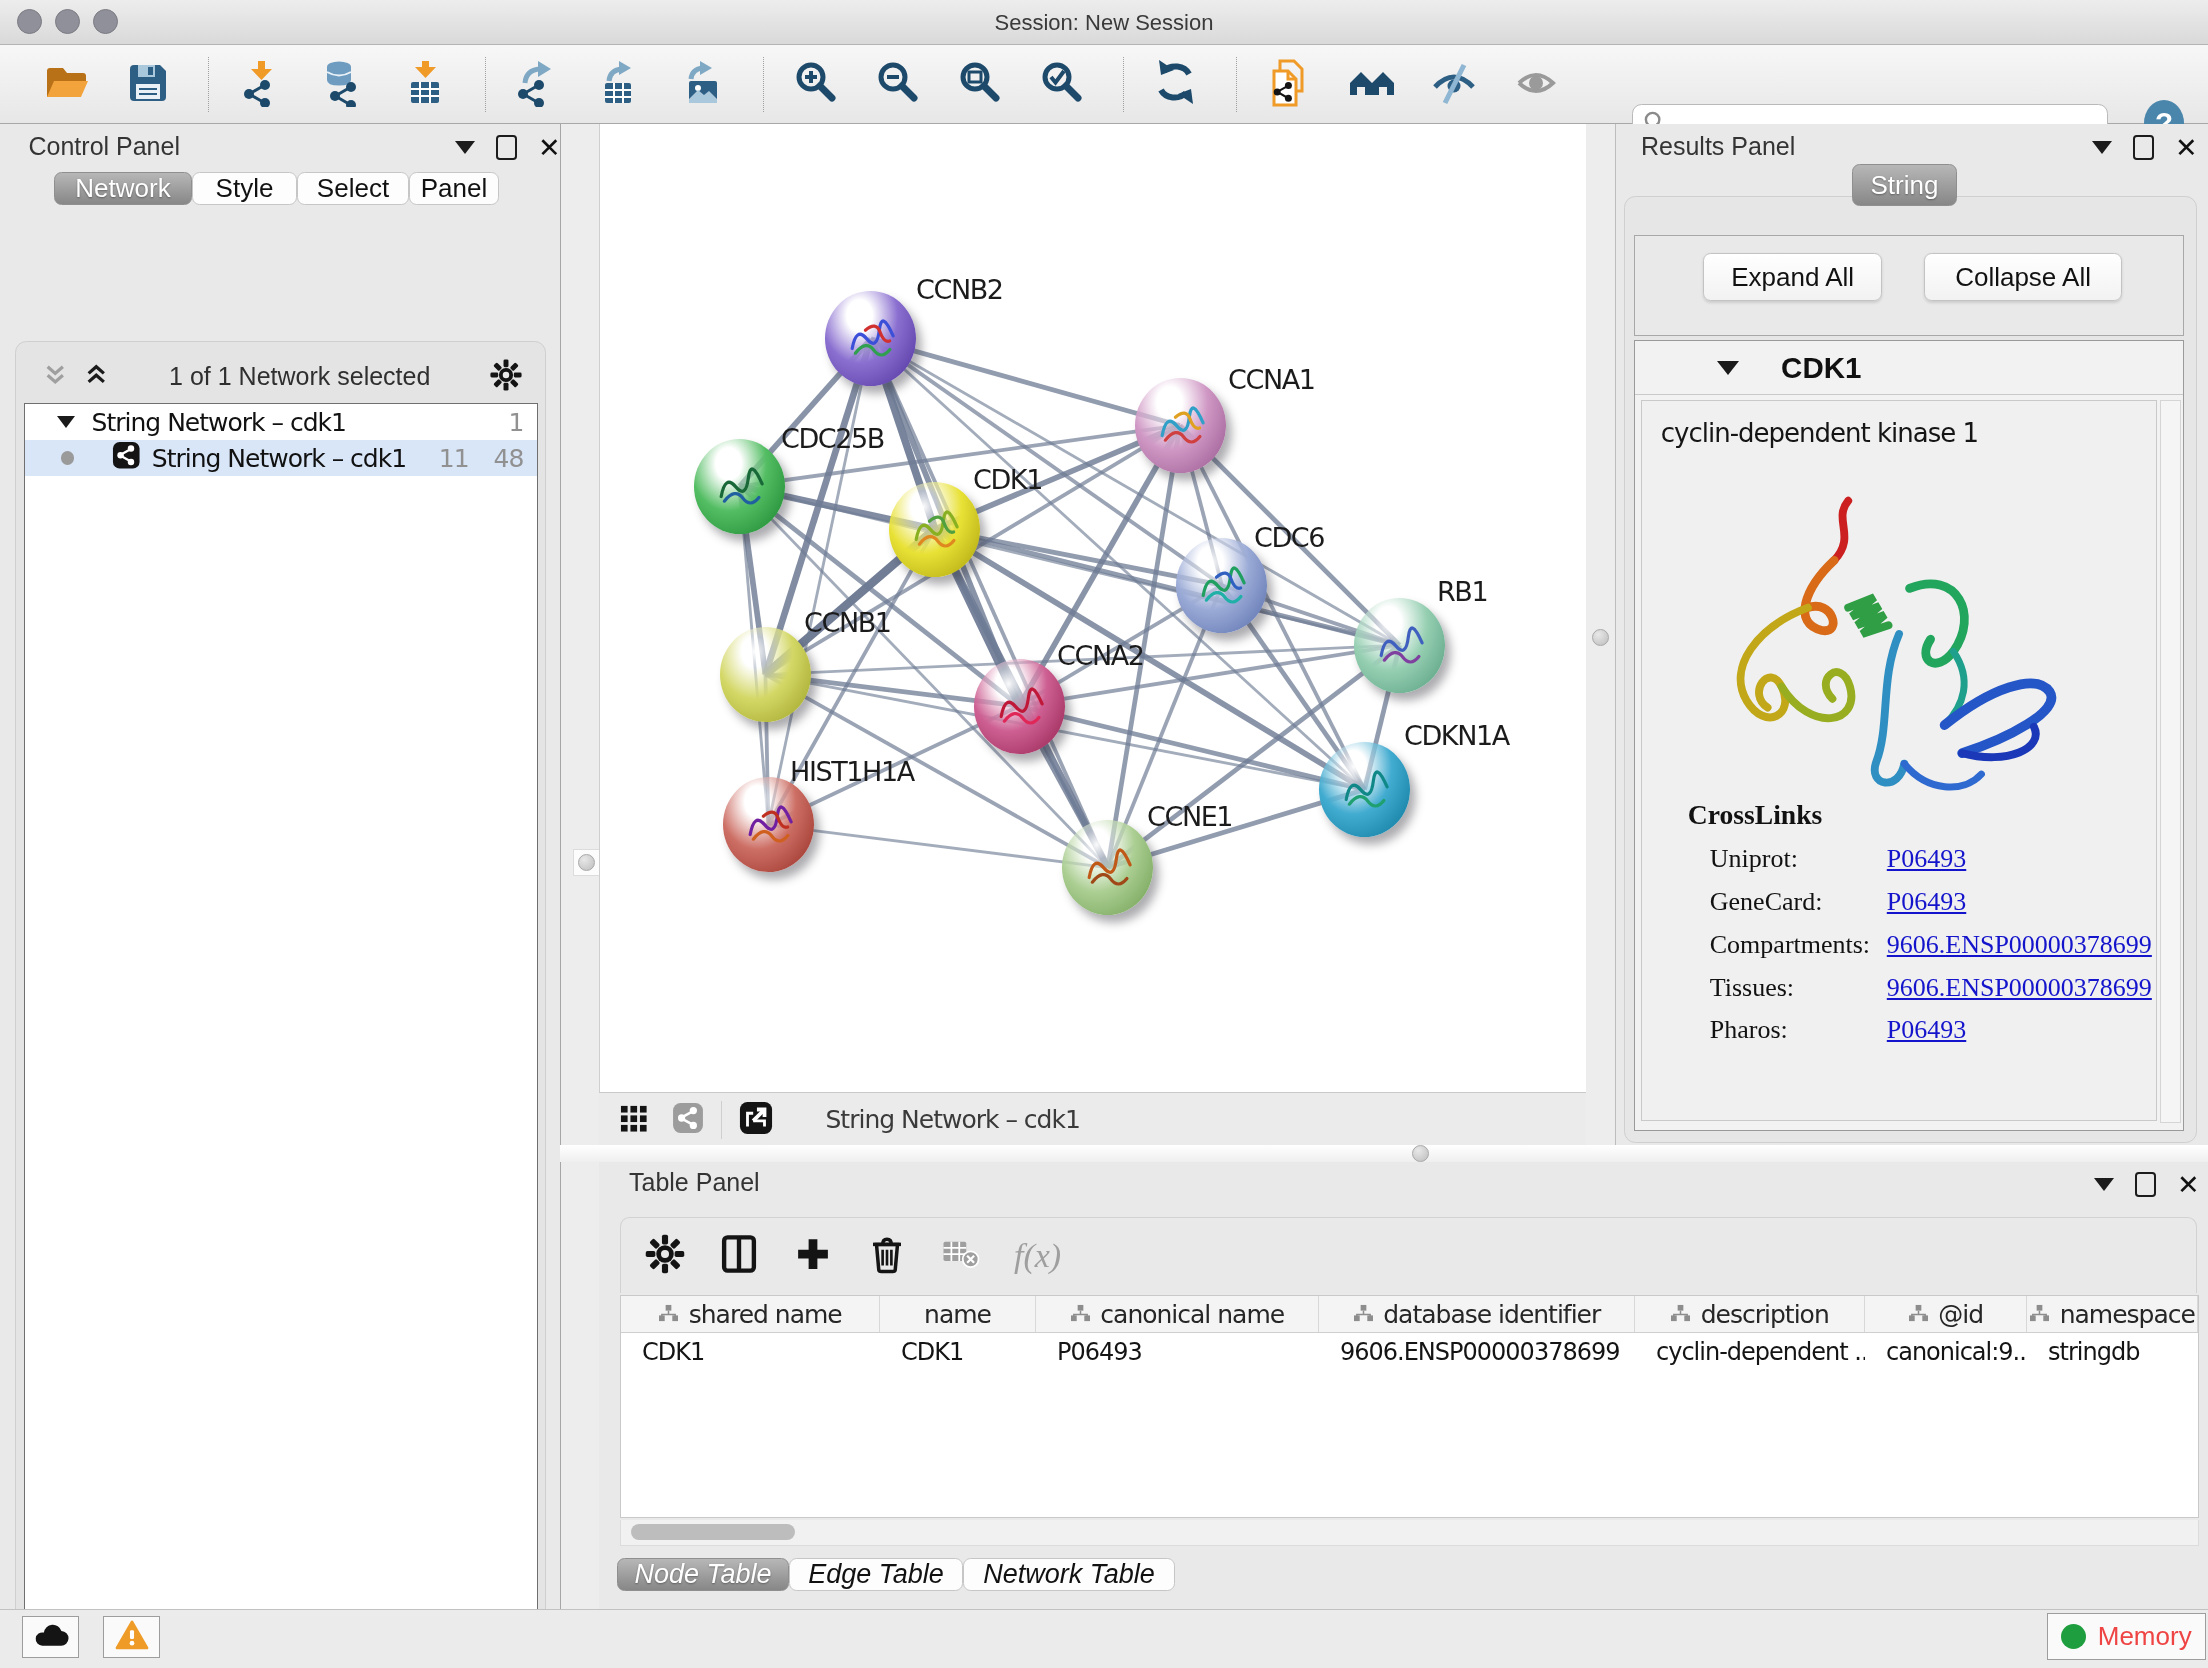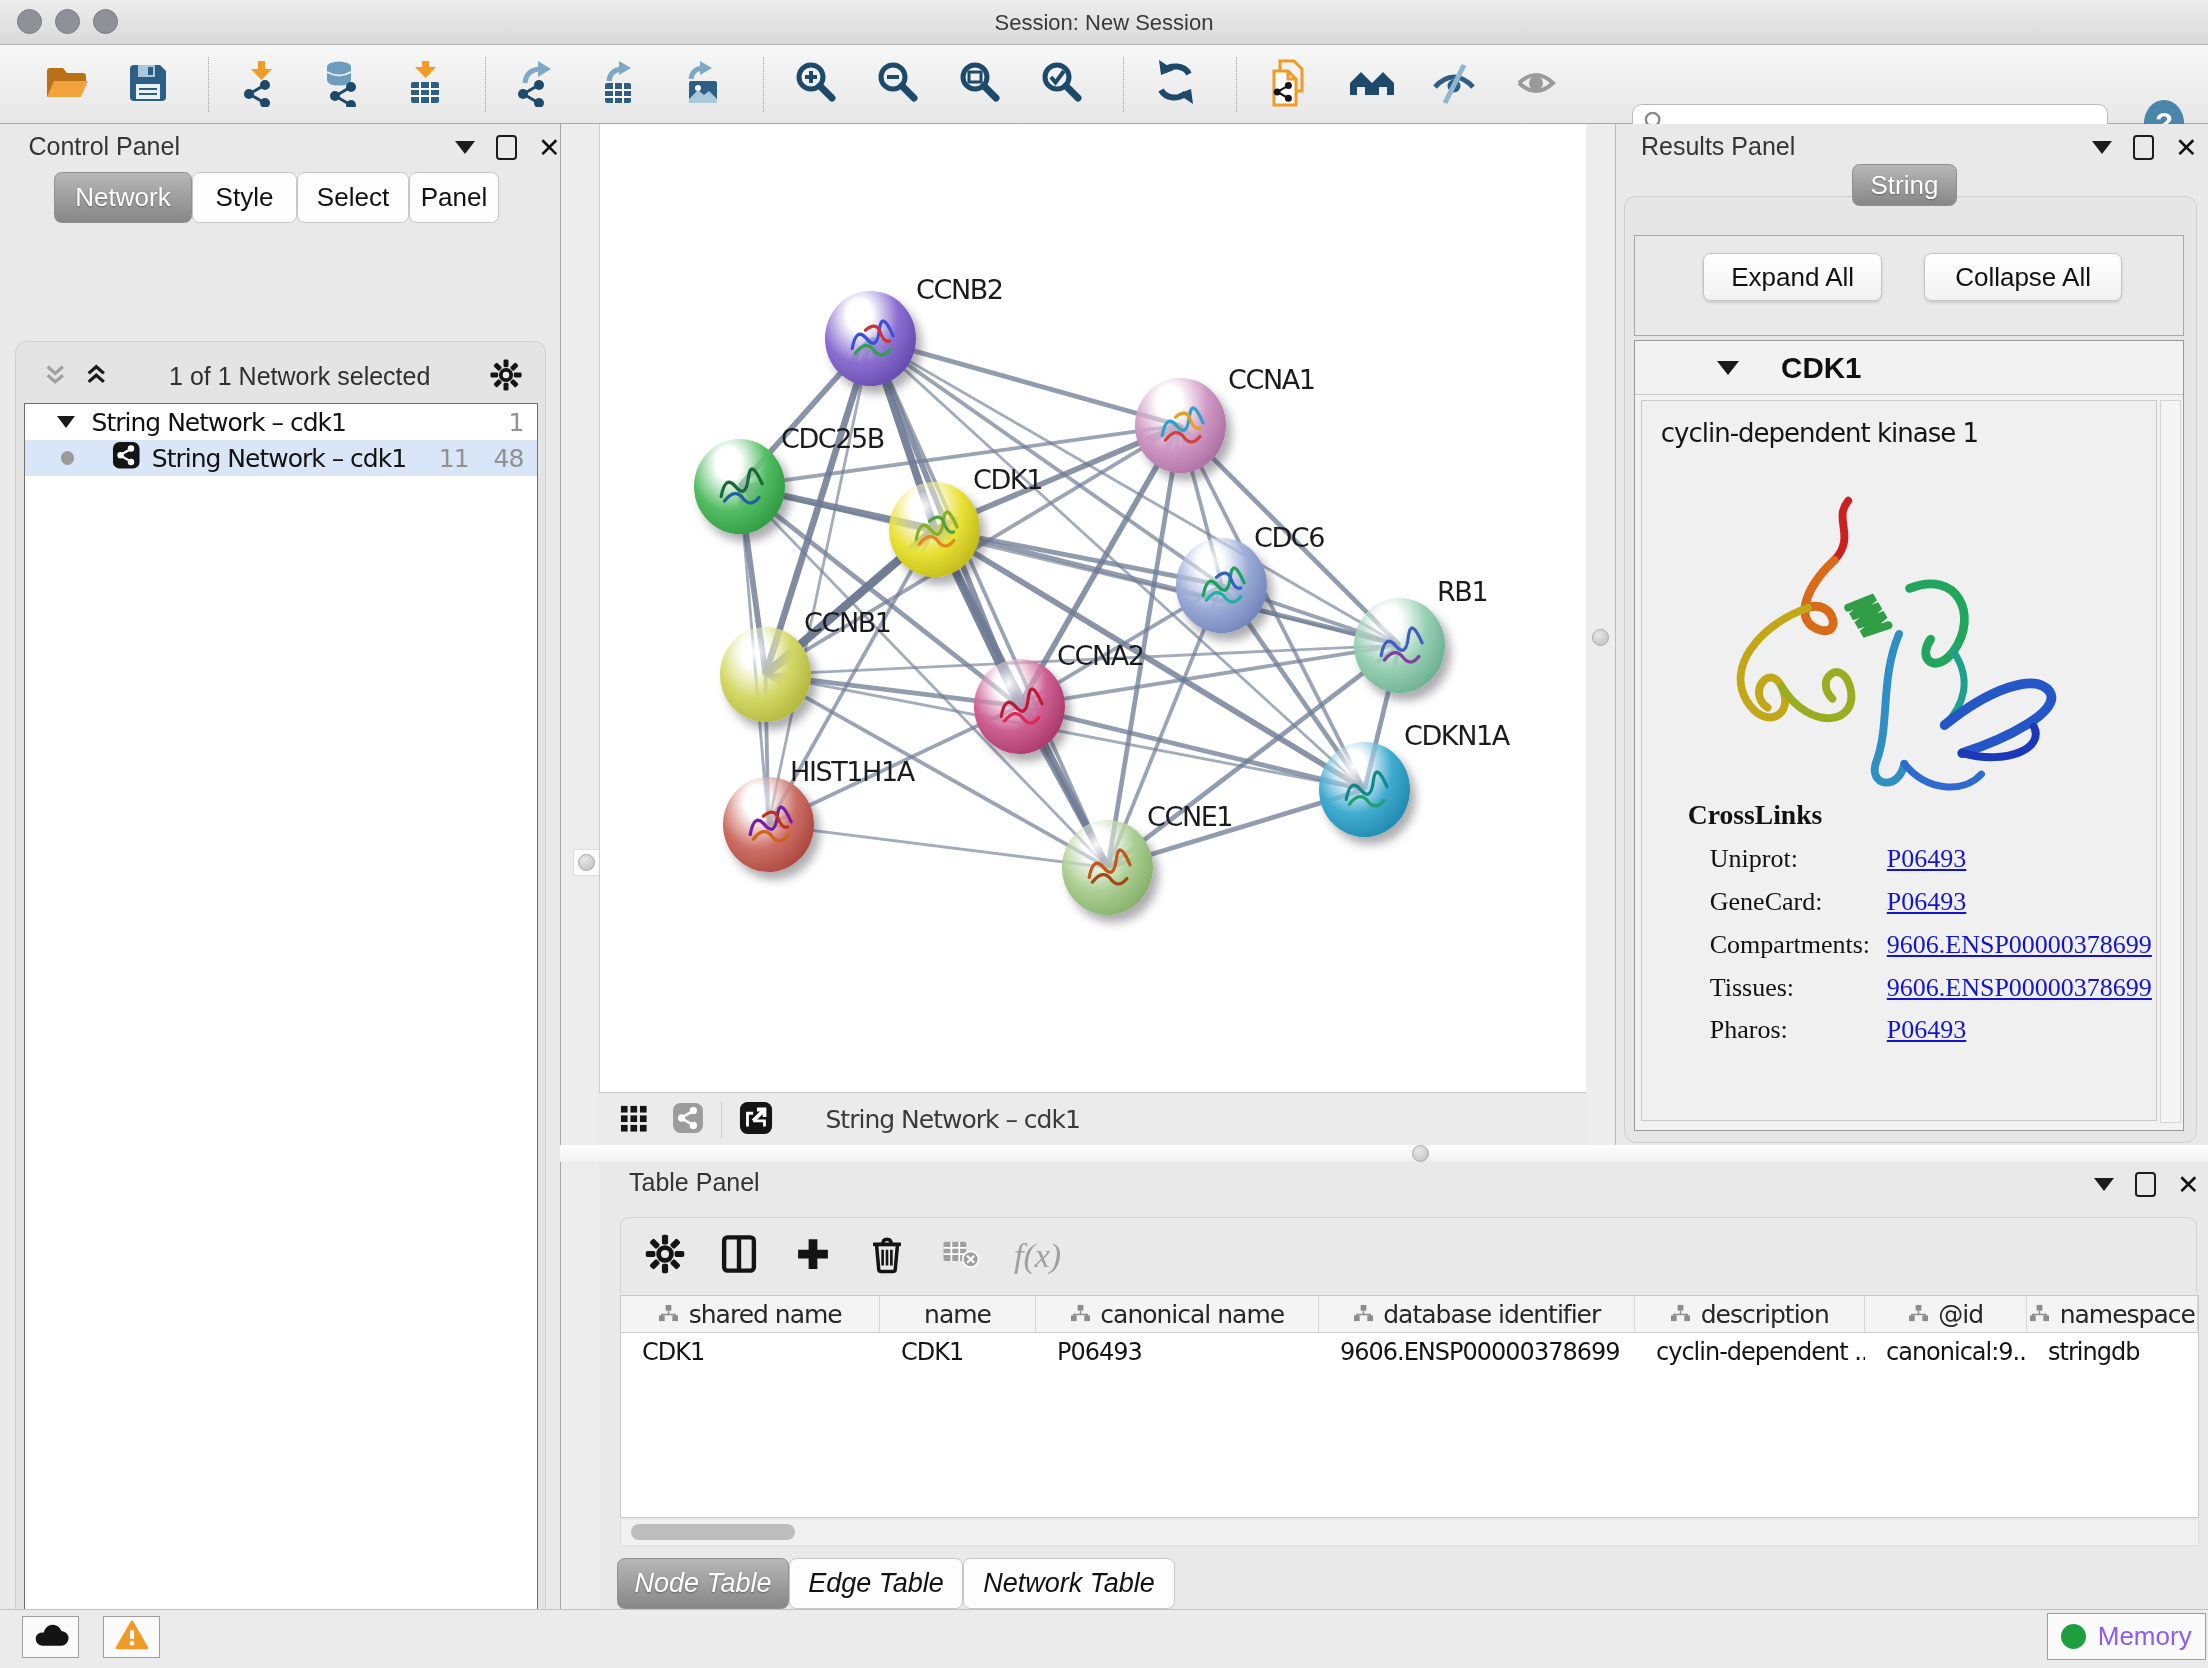--- a/index.html
+++ b/index.html
@@ -27,21 +27,21 @@
   .help-btn{position:absolute;left:2144px;top:55px;width:40px;height:46px;border-radius:50%;
     background:#4a86ac;color:#fff;font-size:29.5px;font-weight:bold;display:flex;
     align-items:center;justify-content:center;cursor:pointer;}
   
   .panel-title{font-size:25px;color:#343434;}
   .win-ctls{position:absolute;display:flex;align-items:center;gap:21px;}
   .tri-down{width:0;height:0;border-left:10.5px solid transparent;border-right:10.5px solid transparent;
     border-top:13.3px solid #1c1c1c;}
   .float-box{width:17px;height:21px;border:2.9px solid #1c1c1c;border-radius:3.8px;}
   .close-x{font-size:27px;font-weight:bold;color:#111;line-height:19px;font-family:"DejaVu Sans",sans-serif;}
-  .jtab{height:51px;box-sizing:border-box;display:flex;align-items:center;justify-content:center;
+  .jtab{height:33px;box-sizing:border-box;display:flex;align-items:center;justify-content:center;
     font-size:26px;border:1px solid #c6c6c6;background:#fdfdfd;color:#111;border-radius:7.6px;cursor:pointer;}
   .jtab.selected{background:linear-gradient(#b7b7b7,#878787);color:#fff;border-color:#8f8f8f;
     text-shadow:0 1px 1.9px rgba(0,0,0,.35);}
   
   .control-panel{position:absolute;left:0;top:124px;width:560px;height:1486px;background:#e9e9e9;
     border-right:1px solid #a6a6a6;}
   .cp-container{position:absolute;left:15px;top:217px;width:529px;height:1377px;background:#e4e4e4;
     border:1px solid #cfcfcf;border-radius:11.4px;}
   .cp-band{position:absolute;left:7.6px;top:13.3px;width:514px;height:42px;display:flex;align-items:center;}
   .cp-status{flex:1;text-align:center;font-size:25px;color:#2f2f2f;}
@@ -108,21 +108,21 @@
     border:1px solid #dcdcdc;border-top:none;}
   .tp-thumb{position:absolute;left:9.5px;top:3.8px;width:164px;height:16px;border-radius:8.6px;background:#bdbdbd;}
   .tp-tabs{position:absolute;left:18px;top:396px;width:100%;display:flex;justify-content:flex-start;font-style:italic;}
   
   .statusbar{position:absolute;left:0;top:1609px;width:2208px;height:59px;background:#ebebeb;
     border-top:1px solid #c2c2c2;}
   .sb-btn{position:absolute;top:5.7px;width:55px;height:40px;background:#fafafa;border:1.9px solid #9d9d9d;
     display:flex;align-items:center;justify-content:center;cursor:pointer;}
   .memory-btn{position:absolute;left:2047px;top:2.9px;width:157px;height:45px;background:#fafafa;
     border:1.9px solid #9d9d9d;display:flex;align-items:center;justify-content:center;gap:11.4px;
-    font-size:26px;color:#8b5cf6;cursor:pointer;}
+    font-size:26px;color:#ef4444;cursor:pointer;}
   .mem-dot{width:25px;height:25px;border-radius:50%;}
 </style>
 </head>
 <body>
 
 <div id="app">
 
   <div class="titlebar">
     <span class="tl" style="left:17px"></span>
     <span class="tl" style="left:55px"></span>

